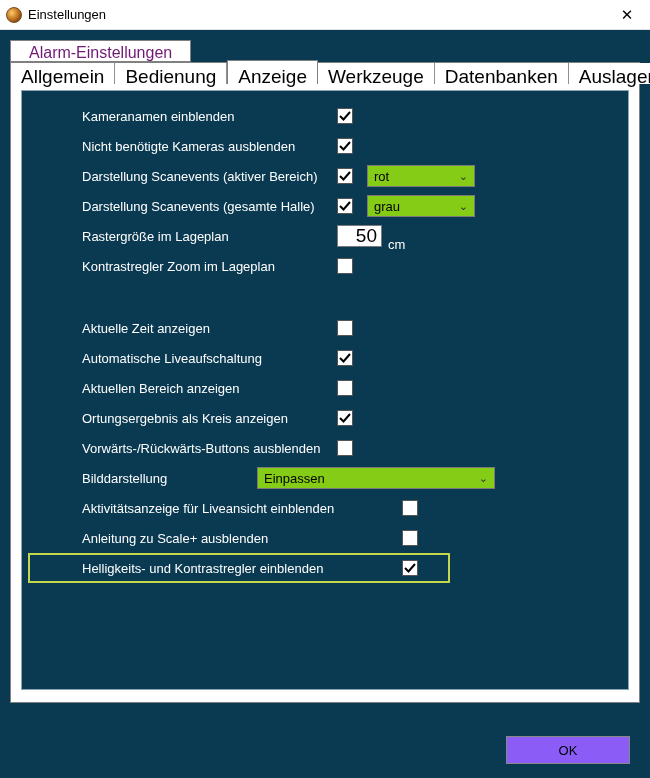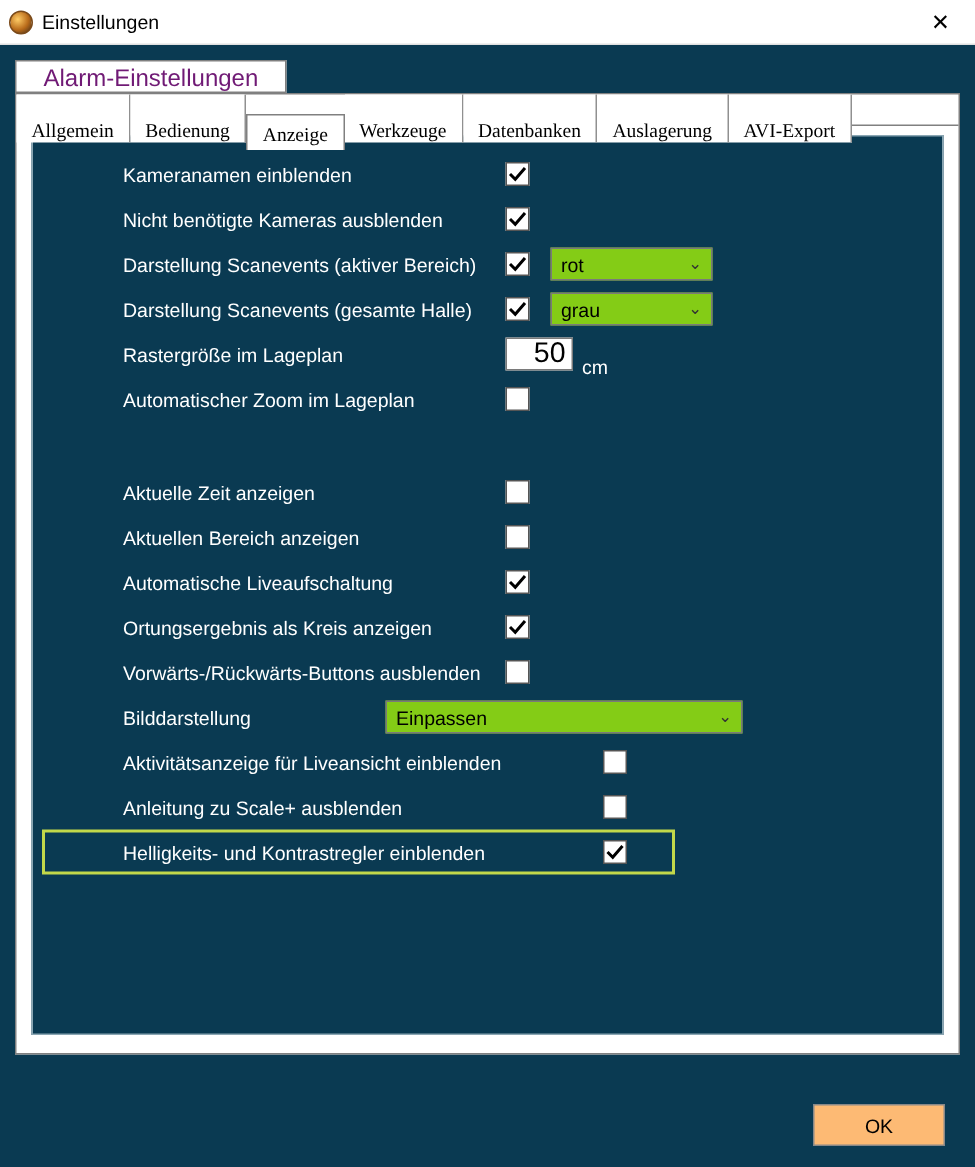--- a/index.html
+++ b/index.html
@@ -60,36 +60,35 @@
   height: 22px;
   background: #ffffff;
   border: 1px solid #808080;
   border-bottom: none;
   position: relative;
   z-index: 2;
 }
 .tabstrip2 .tab {
   background: #ffffff;
   color: #000;
-  padding: 16px 10px;
+  padding: 3px 10px;
   border-right: 1px solid #909090;
-  font-size: 13px;
-  cursor: pointer;
-  font-family: Liberation Serif, serif;
+  font-size: 19px;
+  cursor: pointer;
 }
 .tabstrip2 .tab:last-child { border-right: none; }
 .tabstrip2 .tab.active {
   background: #ffffff;
   border-top: 1px solid #808080;
   margin-top: -3px;
   padding-top: 5px;
   border-left: 1px solid #808080;
   border-right: 1px solid #808080;
   position: relative;
-  top: 16px;
+  top: 0;
 }
 .tabstrip2 .spacer { flex:1; border-bottom:1px solid #808080; }
 
 .panel-outer {
   background: #ffffff;
   border: 1px solid #808080;
   border-top: none;
   padding: 6px 10px 12px 10px;
 }
 .panel {
@@ -146,22 +145,22 @@
 }
 .unit { color:#fff; margin-left:6px;margin-top:16px; }
 .highlight {
   position: absolute;
   border: 2px solid #c2d84a;
   pointer-events: none;
 }
 .ok-btn {
   position: absolute;
   right: 20px; bottom: 14px;
-  width: 88px; height: 28px;
-  background: #fdba74;
+  width: 124px; height: 28px;
+  background: #8b5cf6;
   border: 1px solid #888888;
   color: #000;
   font-size: 13px;
   cursor: pointer;
 }
 </style>
 </head>
 <body>
 
 <div class="titlebar">
@@ -234,43 +233,43 @@
         </div>
       </div>
 
       <div class="row">
         <span class="label">Rastergröße im Lageplan</span>
         <input class="numbox" value="50" style="">
         <span class="unit">cm</span>
       </div>
 
       <div class="row">
-        <span class="label">Automatischer Zoom im Lageplan</span>
+        <span class="label">Kontrastregler Zoom im Lageplan</span>
         <span class="chk"></span>
       </div>
 
       <div class="row gap"></div>
 
       <div class="row">
         <span class="label">Aktuelle Zeit anzeigen</span>
         <span class="chk"></span>
       </div>
 
       <div class="row">
+        <span class="label">Automatische Liveaufschaltung</span>
+        <span class="chk checked">
+            <svg viewBox="0 0 12 12">
+              <path d="M1 6 L4.5 9.5 L11 2" stroke="#000" stroke-width="2" fill="none"></path>
+            </svg>
+          </span>
+      </div>
+
+      <div class="row">
         <span class="label">Aktuellen Bereich anzeigen</span>
         <span class="chk"></span>
-      </div>
-
-      <div class="row">
-        <span class="label">Automatische Liveaufschaltung</span>
-        <span class="chk checked">
-            <svg viewBox="0 0 12 12">
-              <path d="M1 6 L4.5 9.5 L11 2" stroke="#000" stroke-width="2" fill="none"></path>
-            </svg>
-          </span>
       </div>
 
       <div class="row">
         <span class="label">Ortungsergebnis als Kreis anzeigen</span>
         <span class="chk checked">
             <svg viewBox="0 0 12 12">
               <path d="M1 6 L4.5 9.5 L11 2" stroke="#000" stroke-width="2" fill="none"></path>
             </svg>
           </span>
       </div>

